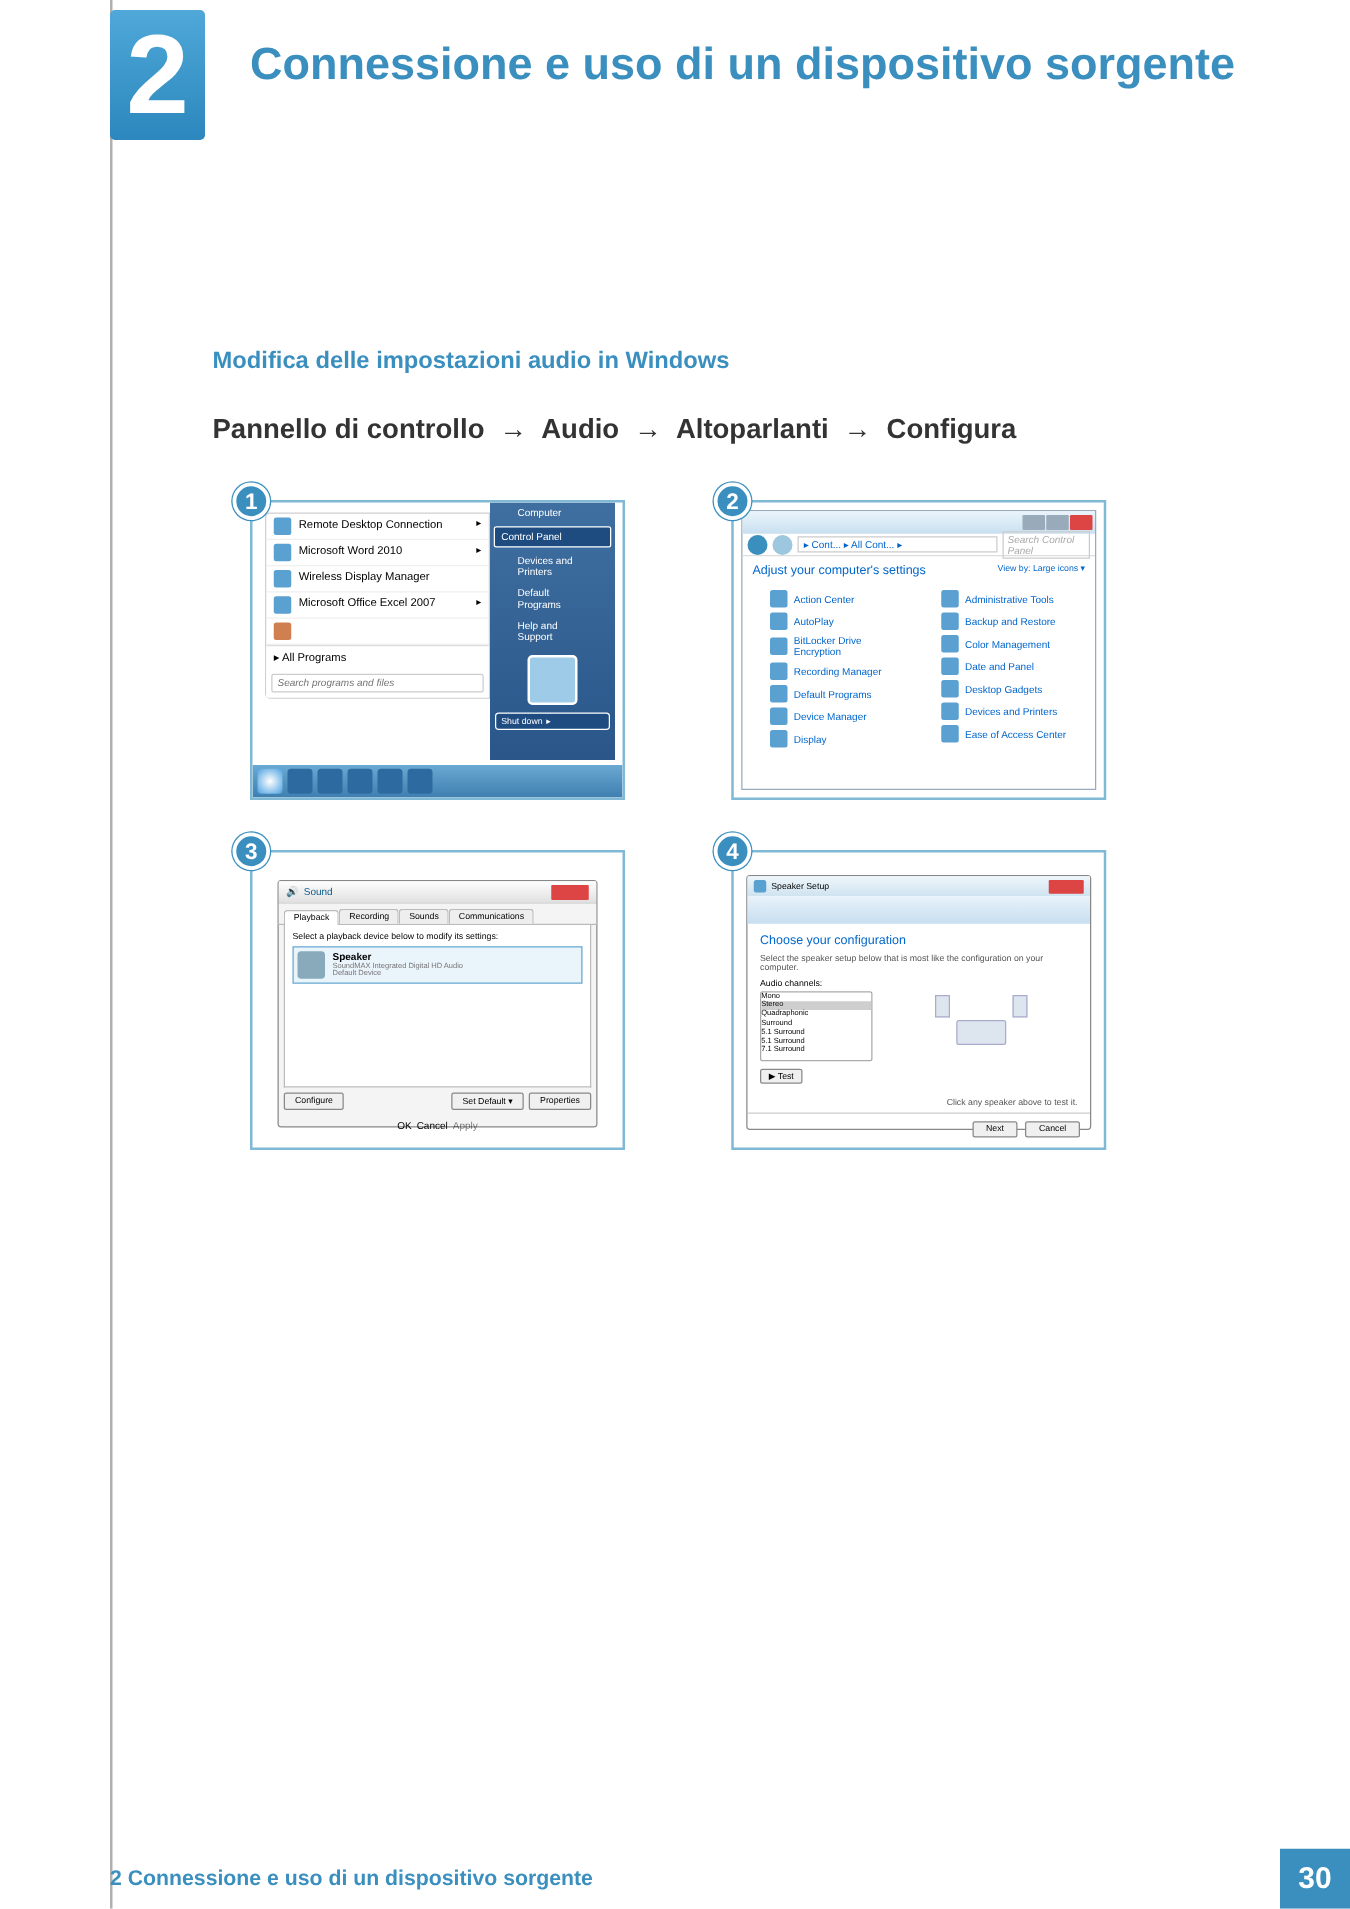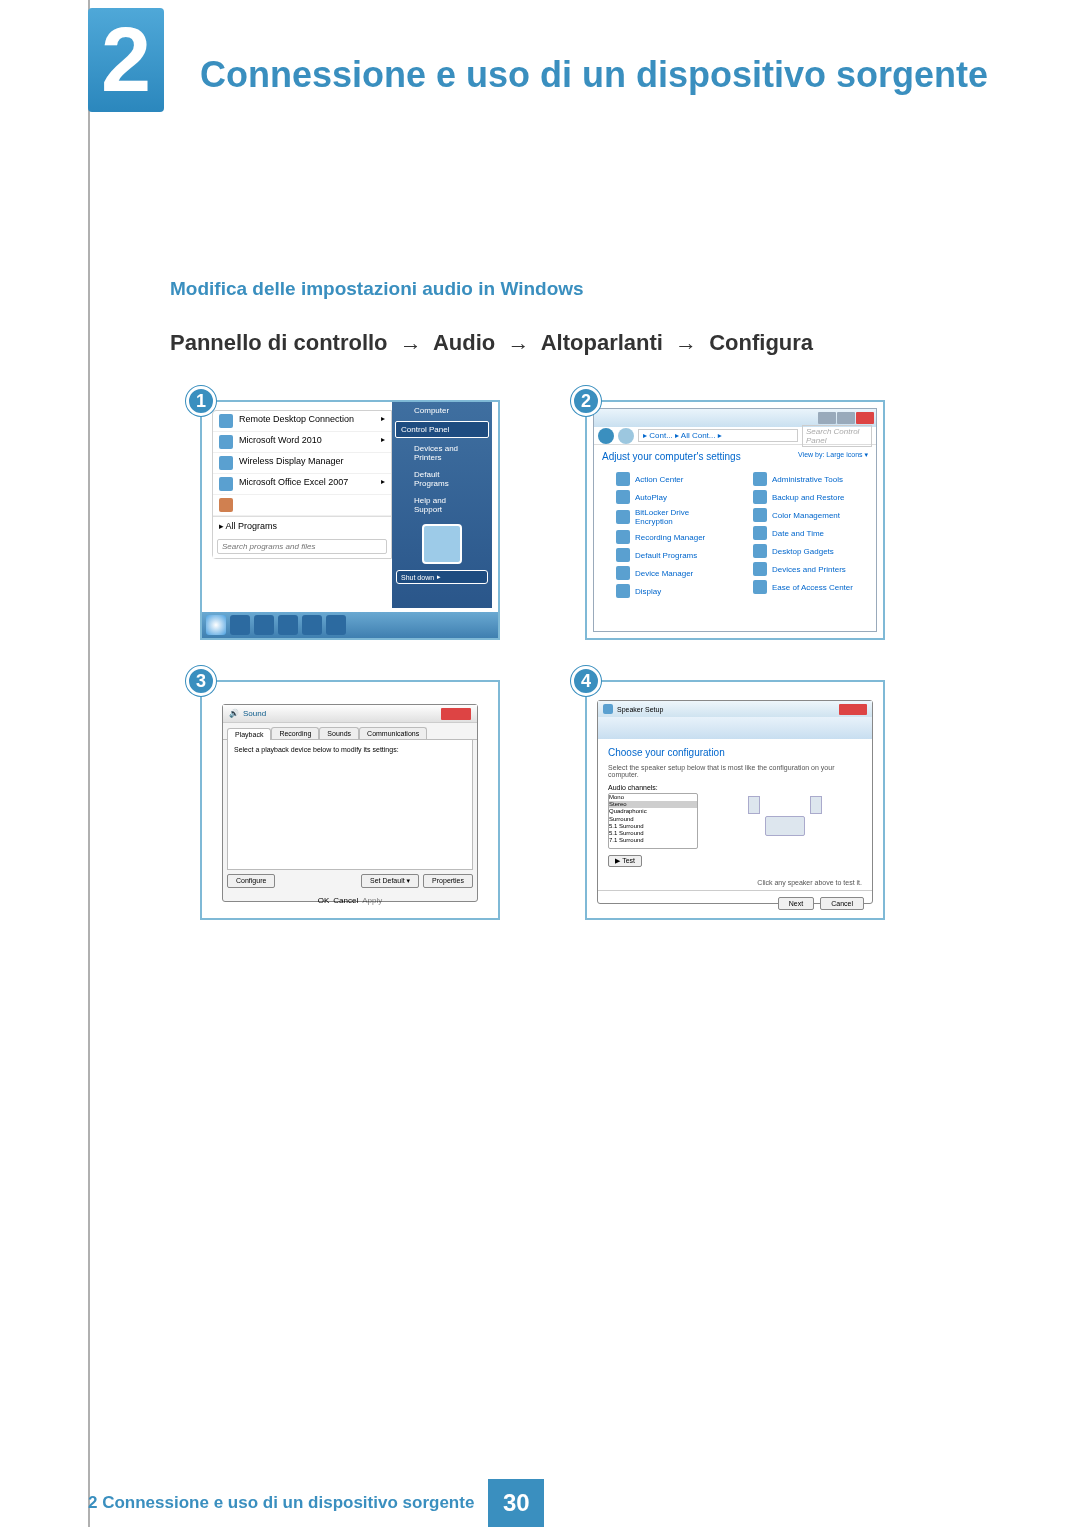--- a/index.html
+++ b/index.html
@@ -32,21 +32,20 @@
     line-height: 104px;
     border-radius: 4px;
   }
   .chapter-title {
     position: absolute;
     left: 200px;
     top: 30px;
     font-size: 36px;
     color: #3a8fbf;
     font-weight: bold;
-    margin-top: 24px;
   }
   .section-subtitle {
     position: absolute;
     left: 170px;
     top: 278px;
     color: #3a8fbf;
     font-size: 19px;
     font-weight: bold;
   }
   .breadcrumb {
@@ -173,21 +172,21 @@
   .s4-right .spk .l,.s4-right .spk .r{position:absolute;top:0;width:12px;height:18px;background:#dde6ee;border:1px solid #aac;}
   .s4-right .spk .l{left:8px;} .s4-right .spk .r{right:8px;}
   .s4-click{color:#555;text-align:right;padding:4px 10px;}
   .s4-foot{border-top:1px solid #ccc;display:flex;justify-content:flex-end;gap:6px;padding:6px 8px;}
   .s4-foot .b{border:1px solid #888;padding:2px 10px;background:#f0f0f0;border-radius:2px;}
 
   .footer {
     position:absolute;
     left:88px; right:0; bottom:0;
     height:48px;
-    display:flex;align-items:center;justify-content:flex-start;
+    display:flex;align-items:center;justify-content:space-between;
     padding-right:0;
   }
   .footer-text { color:#3a8fbf; font-weight:bold; font-size:17px; margin-right:14px;}
   .footer-page {
     width:56px;height:48px;background:#3a8fbf;color:#fff;
     display:flex;align-items:center;justify-content:center;
     font-size:24px;font-weight:bold;
   }
 </style>
 </head>
@@ -322,21 +321,21 @@
             <div class="s2-link">
                 <span class="ic"></span>
                 <span>Backup and Restore</span>
               </div>
             <div class="s2-link">
                 <span class="ic"></span>
                 <span>Color Management</span>
               </div>
             <div class="s2-link">
                 <span class="ic"></span>
-                <span>Date and Time</span>
+                <span>Date and Panel</span>
               </div>
             <div class="s2-link">
                 <span class="ic"></span>
                 <span>Desktop Gadgets</span>
               </div>
             <div class="s2-link">
                 <span class="ic"></span>
                 <span>Devices and Printers</span>
               </div>
             <div class="s2-link">
@@ -359,20 +358,28 @@
           <div class="cls"></div>
         </div>
         <div class="s3-tabs">
           <div class="s3-tab act">Playback</div>
           <div class="s3-tab">Recording</div>
           <div class="s3-tab">Sounds</div>
           <div class="s3-tab">Communications</div>
         </div>
         <div class="s3-body">
           <div class="lbl">Select a playback device below to modify its settings:</div>
+          <div class="s3-dev">
+            <div class="ic"></div>
+            <div class="tx">
+              <div class="n">Speaker</div>
+              <div class="s">SoundMAX Integrated Digital HD Audio</div>
+              <div class="s">Default Device</div>
+            </div>
+          </div>
         </div>
         <div class="s3-foot">
           <span class="s3-cfg" style="margin-right:auto">Configure</span>
           <span class="b">Set Default ▾</span>
           <span class="b">Properties</span>
         </div>
         <div class="s3-foot2">
           <span class="b">OK</span>
           <span class="b">Cancel</span>
           <span class="b" style="opacity:.5">Apply</span>

